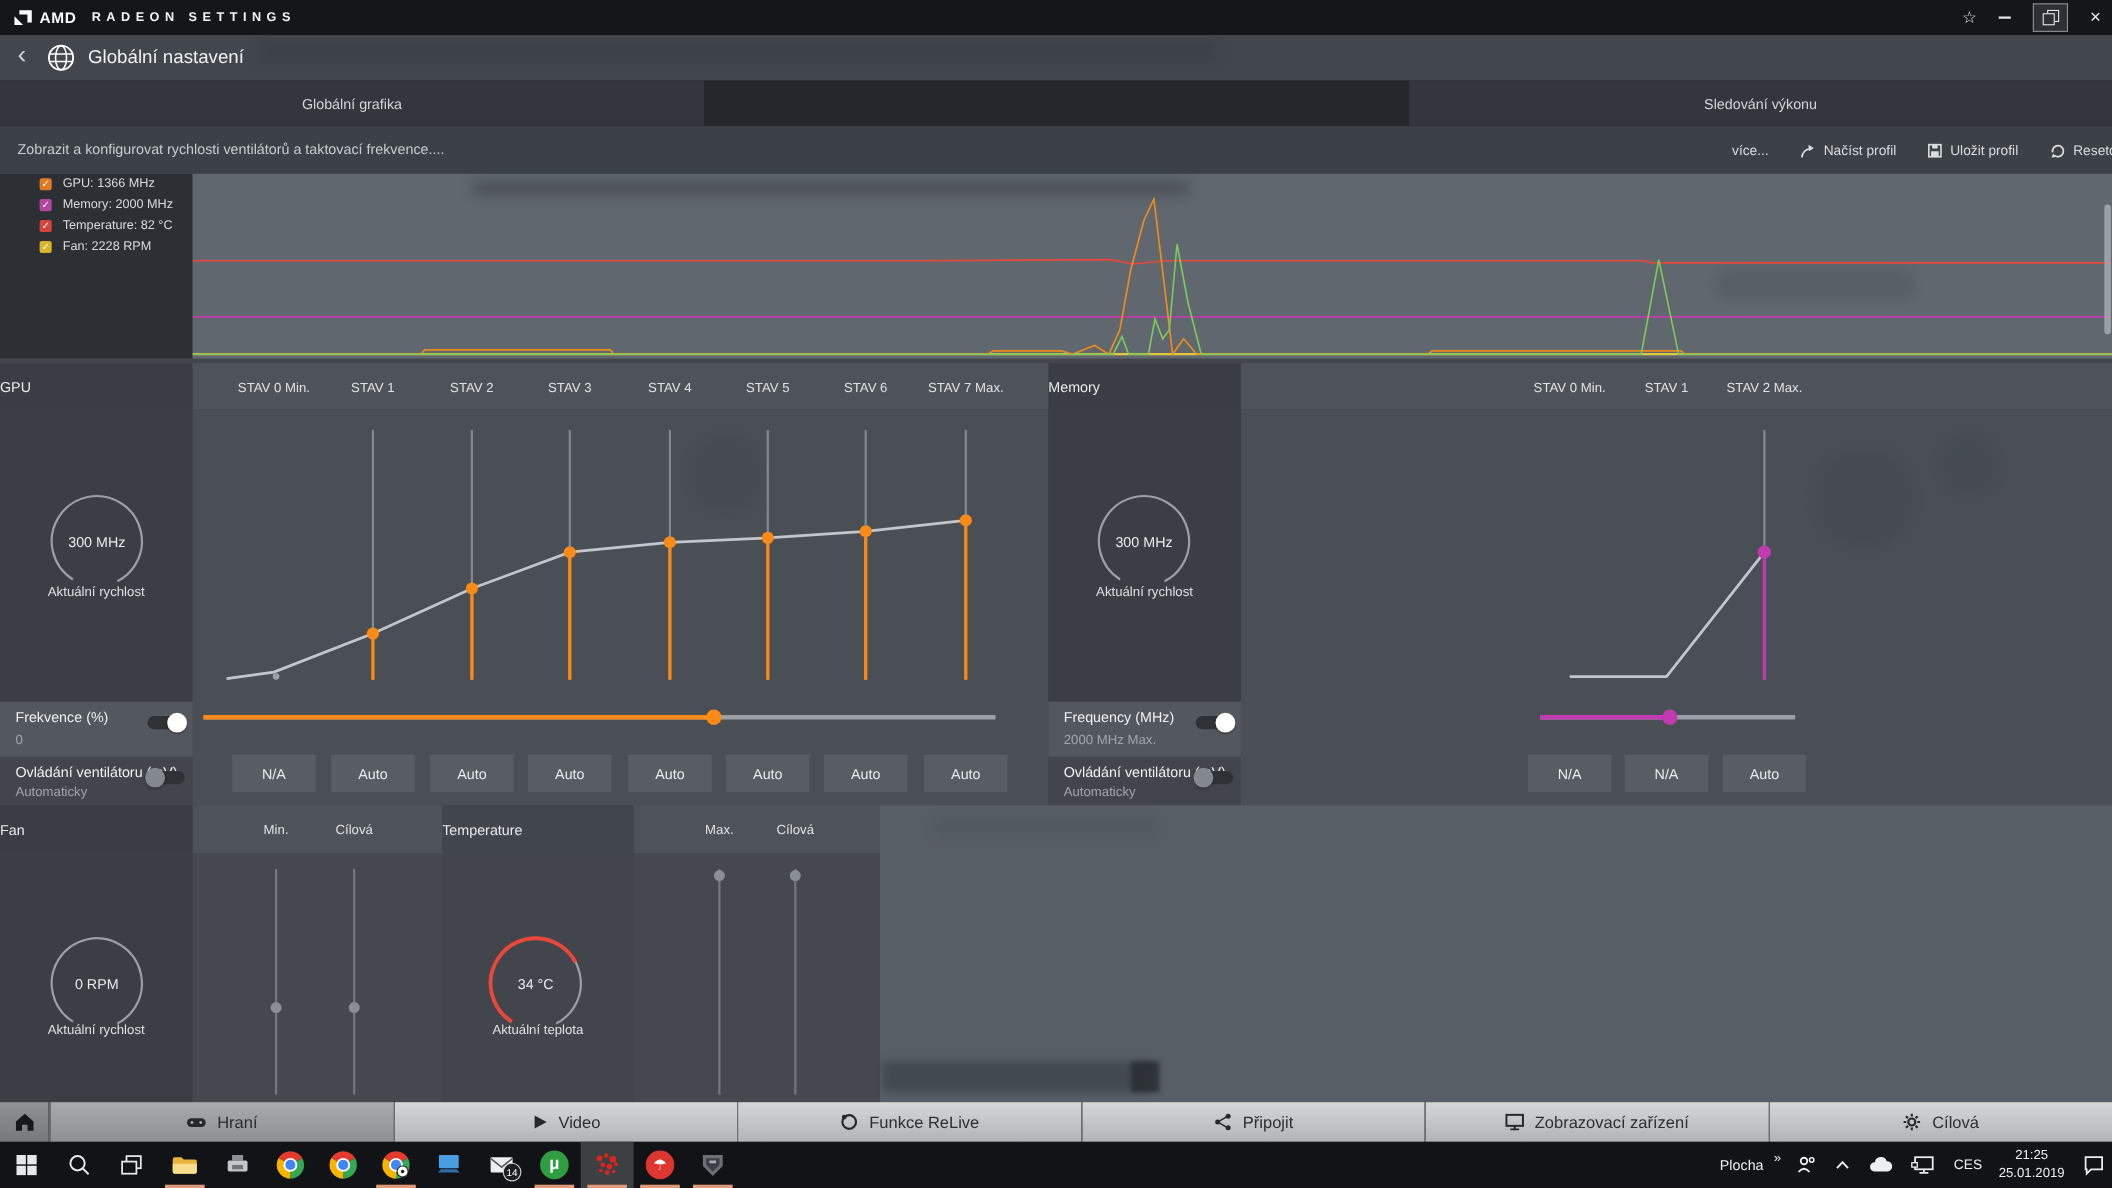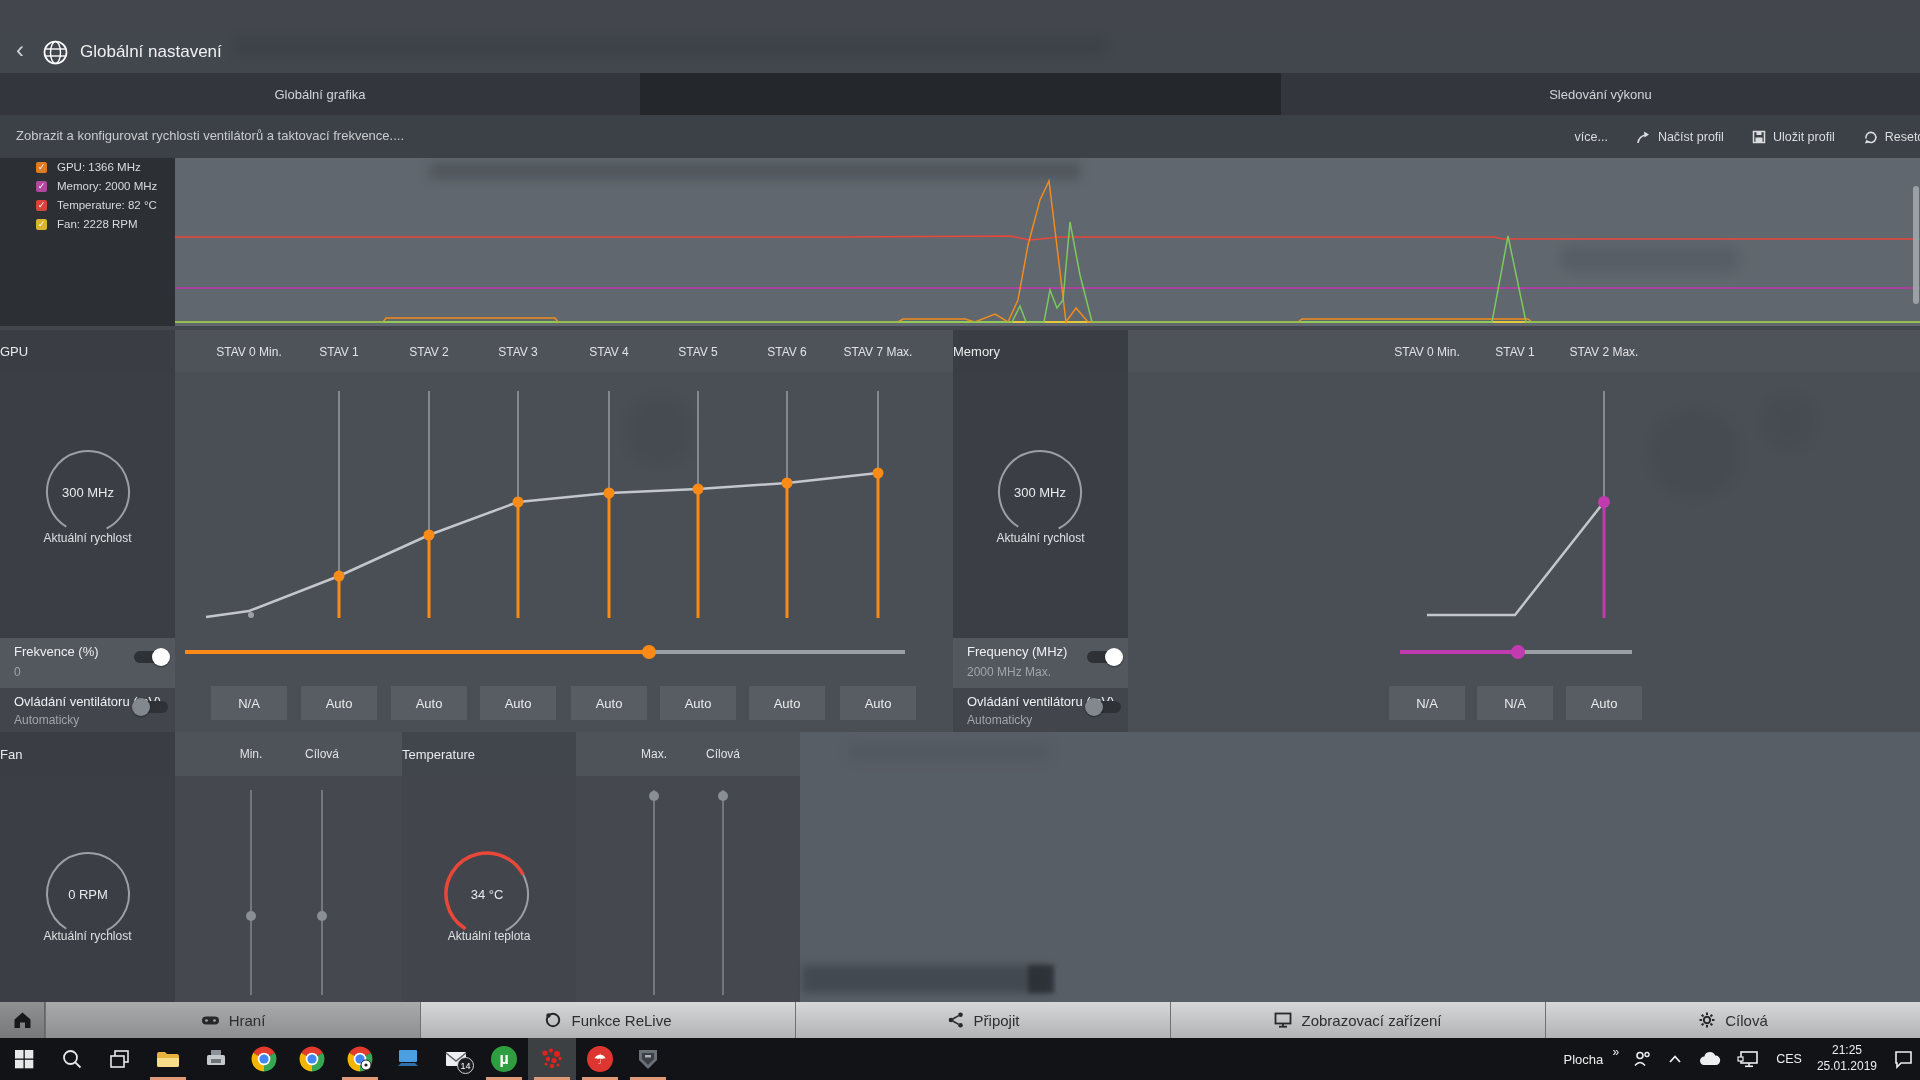--- a/index.html
+++ b/index.html
@@ -82,20 +82,39 @@
   .plocha{position:relative;font-size:13px;padding-right:14px;}
   .plocha b{position:absolute;right:-2px;top:-7px;font-size:12px;font-weight:normal;}
   .clock{display:flex;flex-direction:column;align-items:center;font-size:12px;line-height:1.3;}
   #overlay{position:absolute;left:0;top:0;width:1920px;height:1080px;pointer-events:none;z-index:6;}
 </style>
 </head>
 <body>
 
 <div id="root">
 
+  <div id="titlebar">
+    <svg width="18" height="16" style="margin-left:12px" viewBox="0 0 16 14">
+      <path d="M5 1 L15 1 L15 11 L11.5 11 L11.5 4.5 L5 4.5 Z" fill="#fff"></path>
+      <path d="M1 13 L8 13 L1 6 Z" fill="#fff"></path>
+    </svg>
+    <span class="amd-text">AMD</span>
+    <span class="app-title">RADEON SETTINGS</span>
+    <div class="win-controls">
+      <span class="wc star">☆</span>
+      <span class="wc minbar">
+          <i></i>
+        </span>
+      <span class="wc restore">
+          <b class="back"></b>
+          <b></b>
+        </span>
+      <span class="wc close">×</span>
+    </div>
+  </div>
 
   <div id="navbar">
     <div class="blur" style="left:235px;top:6px;width:870px;height:16px;background:#353a40;opacity:.45"></div>
     <span class="back-ch">‹</span>
     <svg style="position:absolute;left:42px;top:7px" width="27" height="27" viewBox="0 0 27 27">
       <circle cx="13.5" cy="13.5" r="11" fill="none" stroke="#fff" stroke-width="1.7"></circle>
       <ellipse cx="13.5" cy="13.5" rx="5" ry="11" fill="none" stroke="#fff" stroke-width="1.4"></ellipse>
       <line x1="3.5" y1="10" x2="23.5" y2="10" stroke="#fff" stroke-width="1.4"></line>
       <line x1="3.5" y1="17" x2="23.5" y2="17" stroke="#fff" stroke-width="1.4"></line>
     </svg>
@@ -281,20 +300,26 @@
         <path d="M9.5 1.5 L17.5 8.5 V17 H12 V11.5 H7 V17 H1.5 V8.5 Z" fill="#17181a"></path>
       </svg>
     </div>
     <div class="bn-tab pressed">
       <svg width="19" height="18" viewBox="0 0 19 18">
         <rect x="1" y="5.5" width="17" height="8" rx="4" fill="#26282a"></rect>
         <circle cx="5.5" cy="9.5" r="1.3" fill="#aaacae"></circle>
           <circle cx="13.5" cy="9.5" r="1.3" fill="#aaacae"></circle>
       </svg>
       <span>Hraní</span>
+    </div>
+    <div class="bn-tab">
+      <svg width="16" height="18" viewBox="0 0 16 18">
+        <path d="M3 3 L14 9 L3 15 Z" fill="#26282a"></path>
+      </svg>
+      <span>Video</span>
     </div>
     <div class="bn-tab">
       <svg width="18" height="18" viewBox="0 0 18 18">
         <circle cx="9" cy="9" r="6.2" fill="none" stroke="#26282a" stroke-width="2"></circle>
         <circle cx="4.5" cy="4.5" r="2.2" fill="#26282a"></circle>
       </svg>
       <span>Funkce ReLive</span>
     </div>
     <div class="bn-tab">
       <svg width="18" height="18" viewBox="0 0 18 18">

